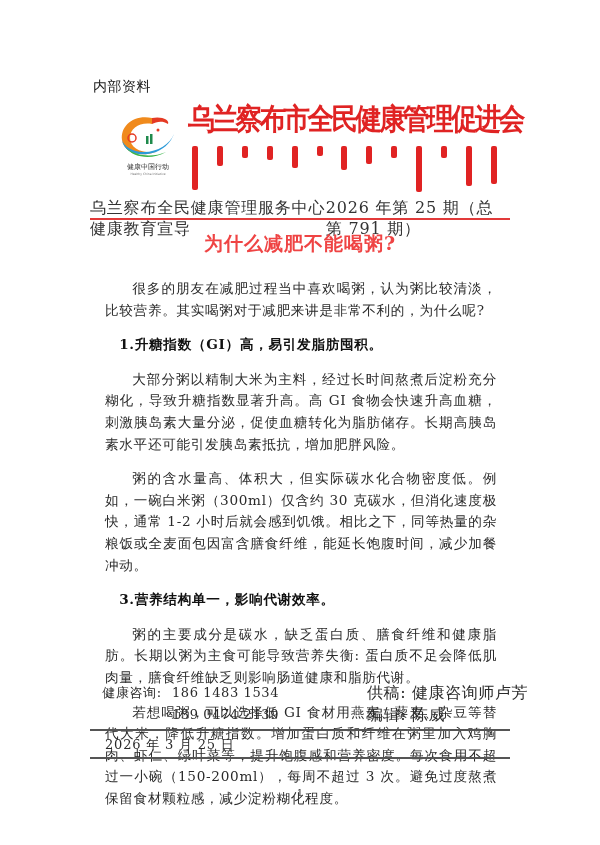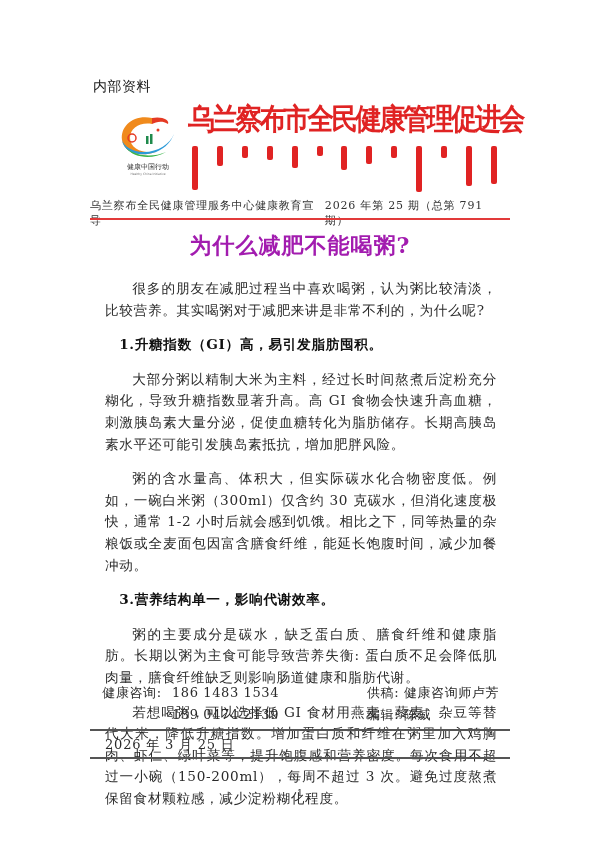--- a/index.html
+++ b/index.html
@@ -8,30 +8,30 @@
     font-family: "DejaVu Serif", "Liberation Serif", serif; color: #222;
   }
   .abs { position: absolute; }
   .internal-tag { left: 93px; top: 78px; font-family: "DejaVu Sans", "Liberation Sans", sans-serif; font-size: 14px; color: #222; letter-spacing: 0.5px; }
   .logo { left: 112px; top: 112px; width: 72px; height: 66px; }
   .logo-caption { left: 108px; top: 162px; width: 80px; text-align: center; font-family: "DejaVu Sans", "Liberation Sans", sans-serif; font-size: 7px; color: #333; }
   .logo-sub { left: 108px; top: 172px; width: 80px; text-align: center; font-family: "DejaVu Sans", sans-serif; font-size: 3px; color: #777; }
   .org-title { left: 188px; top: 99px; width: 310px; font-family: "DejaVu Serif", "Liberation Serif", serif; font-size: 26.5px; color: #e02323; white-space: nowrap; letter-spacing: -2.6px; font-weight: bold; transform: scaleY(1.12); transform-origin: left top; }
   .mongol { left: 192px; top: 146px; width: 305px; height: 46px; display: flex; justify-content: space-between; align-items: flex-start; }
   .mongol span { display: block; width: 6px; background: #e02323; border-radius: 2px; }
-  .subline { left: 90px; top: 198px; width: 420px; display: flex; justify-content: space-between; font-size: 11px; color: #333; letter-spacing: 0.8px; }
+  .subline { left: 90px; top: 198px; width: 420px; display: flex; justify-content: space-between; font-size: 16px; color: #333; letter-spacing: 0.8px; }
   .red-rule { left: 90px; top: 218px; width: 420px; height: 2px; background: #e23a3a; }
-  .article-title { left: 0; top: 231px; width: 600px; text-align: center; font-family: "DejaVu Serif", serif; font-weight: bold; font-size: 22px; color: #a21caf; letter-spacing: 1px; }
+  .article-title { left: 0; top: 231px; width: 600px; text-align: center; font-family: "DejaVu Serif", serif; font-weight: bold; font-size: 19px; color: #ef4444; letter-spacing: 1px; }
   .body-text { left: 92px; top: 265px; width: 418px; font-size: 13.6px; line-height: 21.6px; color: #2a2a2a; letter-spacing: 0.7px; text-align: justify; }
   .body-text p { margin: 13px; text-indent: 2em; }
   .body-text h3 { margin: 0; text-indent: 2em; font-size: 13.6px; font-weight: bold; color: #111; }
   .contact-left { left: 92px; top: 682px; font-size: 13px; line-height: 21.5px; color: #2a2a2a; letter-spacing: 0.6px; }
   .contact-left .row { display: flex; text-align: center; }
   .contact-left .label { width: 80px; }
-  .contact-right { left: 367px; top: 682px; font-size: 13px; line-height: 21.5px; color: #2a2a2a; letter-spacing: 0.6px; }
+  .contact-right { left: 367px; top: 682px; font-size: 16px; line-height: 21.5px; color: #2a2a2a; letter-spacing: 0.6px; }
   .rule-top { left: 90px; top: 729px; width: 420px; height: 1.5px; background: #555; }
   .rule-bottom { left: 90px; top: 757px; width: 420px; height: 1.5px; background: #555; }
   .footer-row { left: 105px; top: 736px; width: 400px; display: flex; justify-content: space-between; font-size: 13px; color: #2a2a2a; letter-spacing: 0.8px; }
   .page-number { left: 0; top: 787px; width: 600px; text-align: center; font-size: 10px; color: #333; }
 </style>
 </head>
 <body>
 
 <div class="abs internal-tag">内部资料</div>
 

